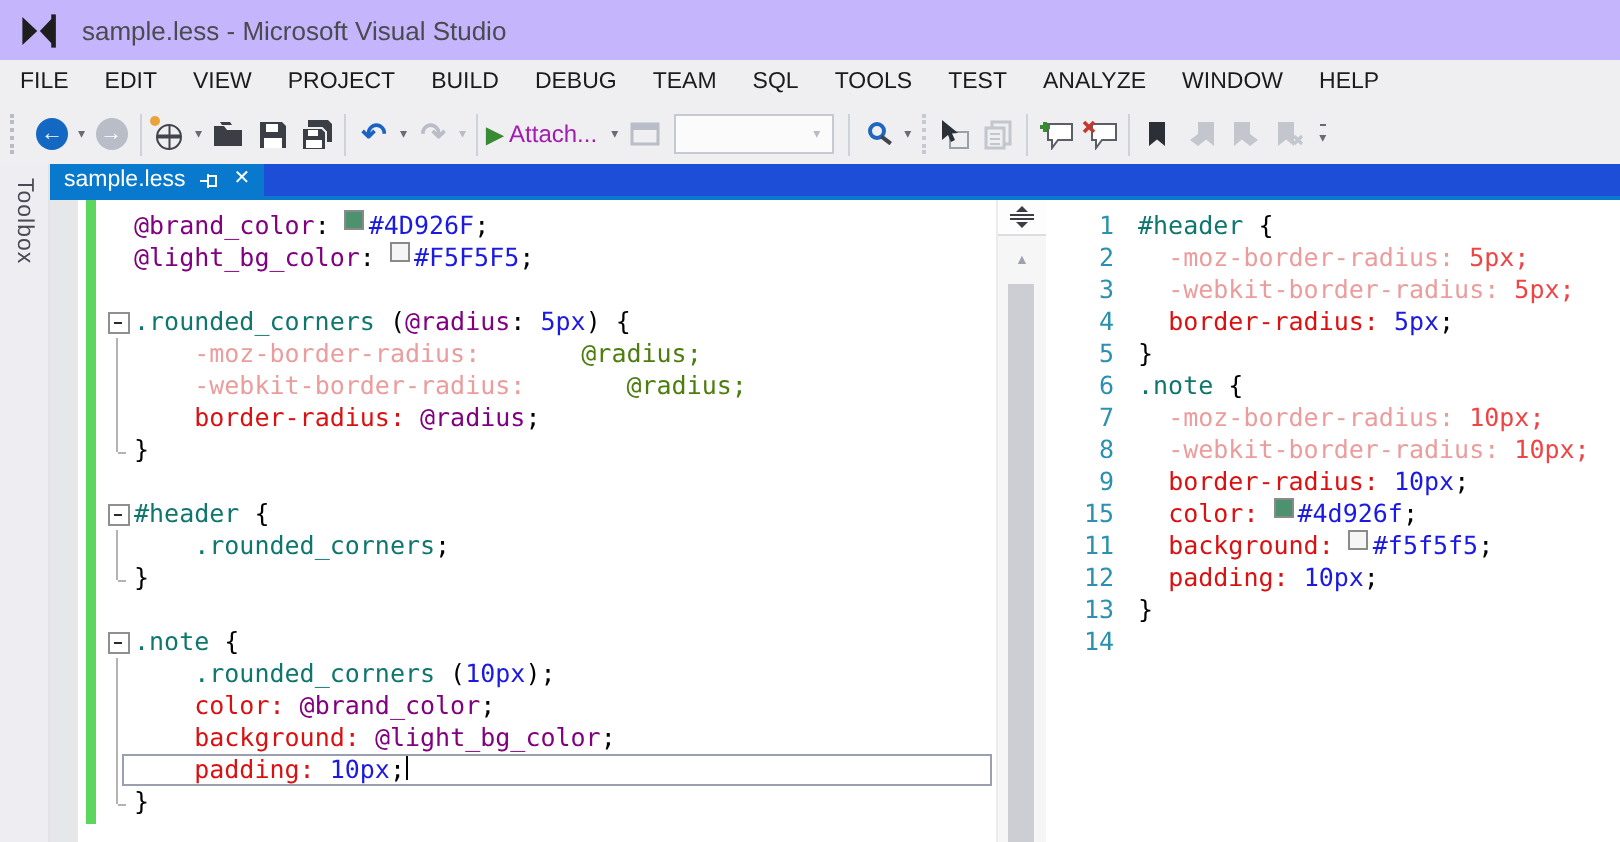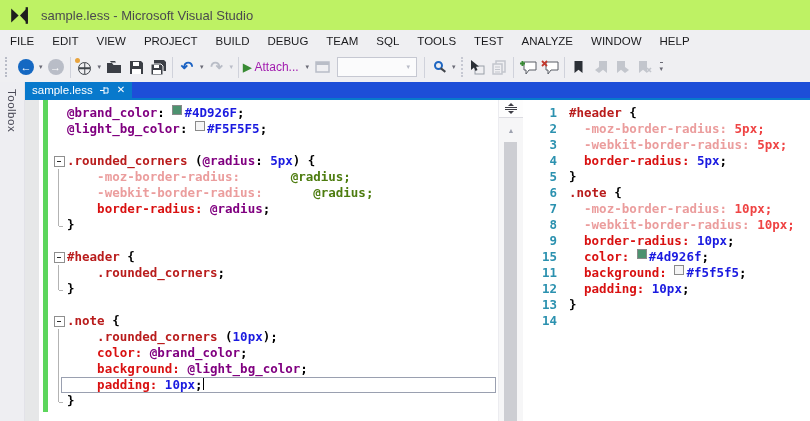--- a/index.html
+++ b/index.html
@@ -1,20 +1,20 @@
 <!DOCTYPE html>
 <html><head>
 <meta charset="utf-8">
 <style>
   * { box-sizing: border-box; margin: 0; padding: 0; }
   html,body { width: 810px; height: 421px; overflow: hidden; }
   body { font-family: "Liberation Sans", sans-serif; background: #efeff2; }
 
   
-  .titlebar { height: 30px; display: flex; align-items: center; padding-left: 9px; background: #bef264; }
+  .titlebar { height: 30px; display: flex; align-items: center; padding-left: 9px; background: #c4b5fd; }
   .vs-logo { width: 21px; height: 21px; margin-right: 11px; }
   .win-title { font-size: 13px; color: #4a4a4f; }
 
   
   .menubar { height: 22px; display: flex; align-items: center; padding-left: 1px; background: #efeff2; }
   .menu-item { font-size: 11.5px; color: #1b1b1e; padding: 3px 9px; cursor: default; }
 
   
   .toolbar { height: 30px; display: flex; align-items: center; background: #efeff2; padding-left: 2px; }
   .sep { width: 1px; height: 21px; background: #d0d2db; margin: 0 3px; flex: 0 0 1px; }
@@ -46,21 +46,21 @@
   .toolbox-strip { width: 25px; background: #eeeef2; border-right: 1px solid #e2e2e8; padding-top: 7px; display: flex; justify-content: center; }
   .vtext { writing-mode: vertical-rl; font-size: 11.5px; color: #4a4a57; letter-spacing: 0.5px; }
 
   .editor-area { flex: 1; display: flex; flex-direction: column; }
   .tab-row { height: 16px; display: flex; background: #1d4ed8; }
   .tab { background: #0879cc; color: #fff; font-size: 11.5px; display: flex; align-items: center; padding: 0 7px; gap: 7px; }
   .pin-icon svg, .close-icon { display: block; }
   .close-icon { font-size: 10px; line-height: 10px; }
   .accent-line { height: 2px; background: #0879cc; }
 
-  .panes { flex: 1; display: flex; background: #fff; font-weight: bold; }
+  .panes { flex: 1; display: flex; background: #fff; }
 
   
   .left-pane { width: 473px; position: relative; font-family: "DejaVu Sans Mono", "Liberation Mono", monospace; font-size: 12.5px; }
   .margin-indicator { position: absolute; left: 0; top: 0; bottom: 0; width: 14px; background: #e6e7e8; }
   .margin-green { position: absolute; left: 18px; top: 0; width: 5px; height: 312px; background: #5cd65c; }
   .lines { position: relative; padding-top: 5px; }
   .eline { display: flex; height: 16px; line-height: 16px; padding-left: 26px; position: relative; white-space: pre; }
   .fold { flex: 0 0 16px; width: 16px; position: relative; }
   .fold.start::before { content: ''; position: absolute; left: 3px; top: 3px; width: 9px; height: 9px; border: 1px solid #8f8f8f; background: #fff; }
   .fold.start::after { content: ''; position: absolute; left: 6px; top: 8px; width: 4px; height: 1px; background: #2b2b2b; }
@@ -80,21 +80,21 @@
   .thumb { position: absolute; left: 5px; right: 6px; top: 42px; bottom: 0; background: #cdced3; }
 
   
   .right-pane { flex: 1; font-family: "DejaVu Sans Mono", "Liberation Mono", monospace; font-size: 12.5px; padding-top: 5px; }
   .pline { display: flex; height: 16px; line-height: 16px; white-space: pre; }
   .lnum { flex: 0 0 34px; width: 34px; text-align: right; color: #2b91af; padding-right: 0; margin-right: 12px; }
 
   
   .tk-t  { color: #000000; }
   .tk-v  { color: #800080; }
-  .tk-s  { color: #b91c1c; }
+  .tk-s  { color: #0f766e; }
   .tk-p  { color: #d91111; }
   .tk-pp { color: #eb9d9d; }
   .tk-n  { color: #1a1ae0; }
   .tk-nn { color: #ef4444; }
   .tk-vv { color: #4d7c0f; margin-left: 43px; }
   .sw { display: inline-block; width: 10px; height: 10px; border: 1px solid #8a8a8a; vertical-align: -1px; margin-right: 2px; }
   .sw.g { background: #4d926f; }
   .sw.w { background: #f5f5f5; }
   .caret-bar { display: inline-block; width: 1.5px; height: 13px; background: #000; vertical-align: -2px; }
 

